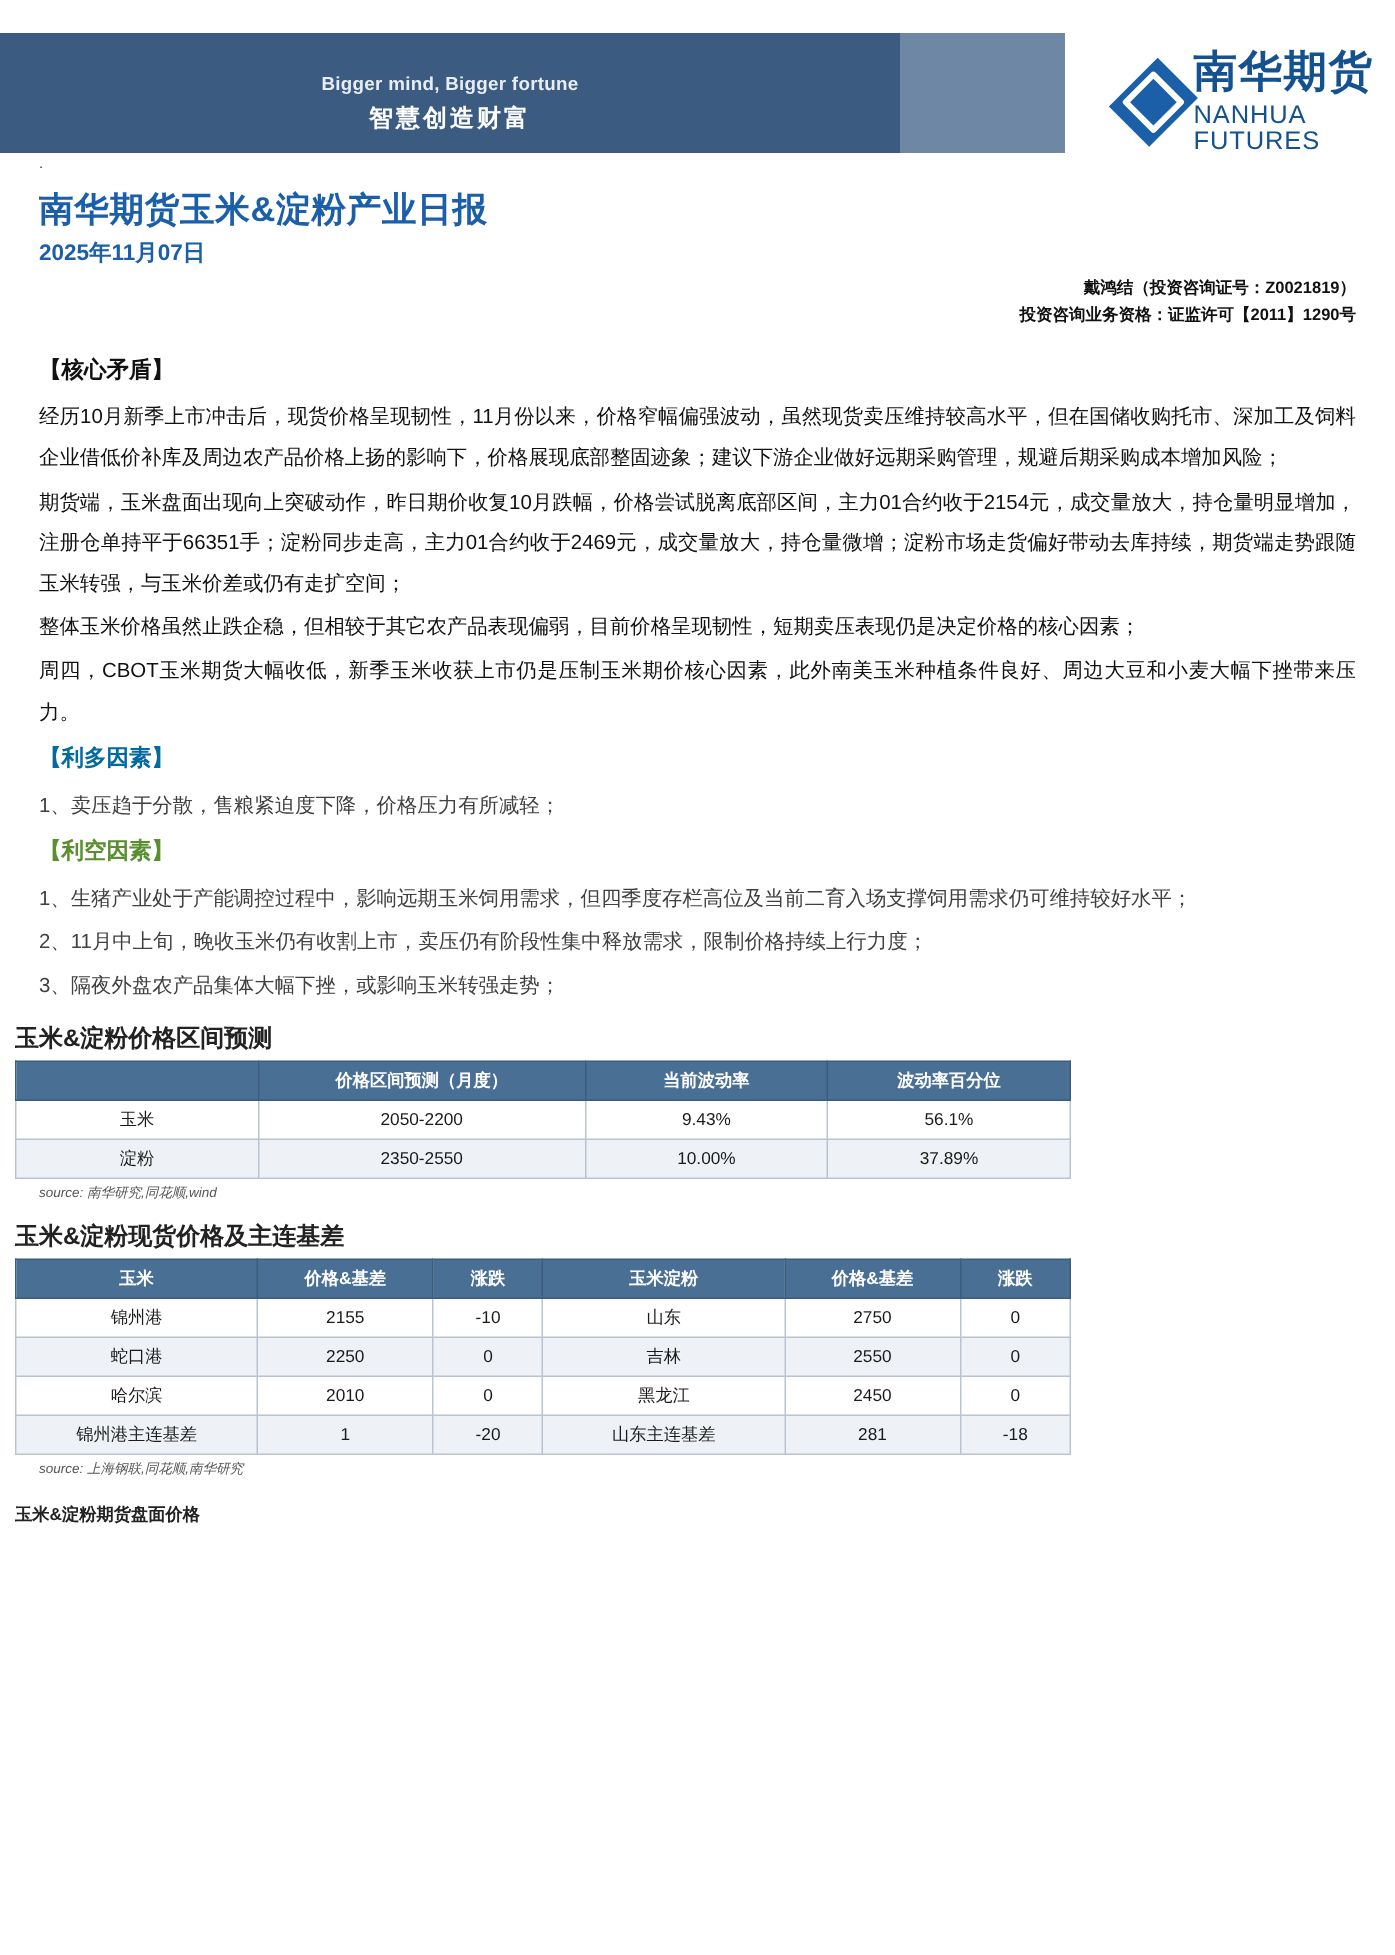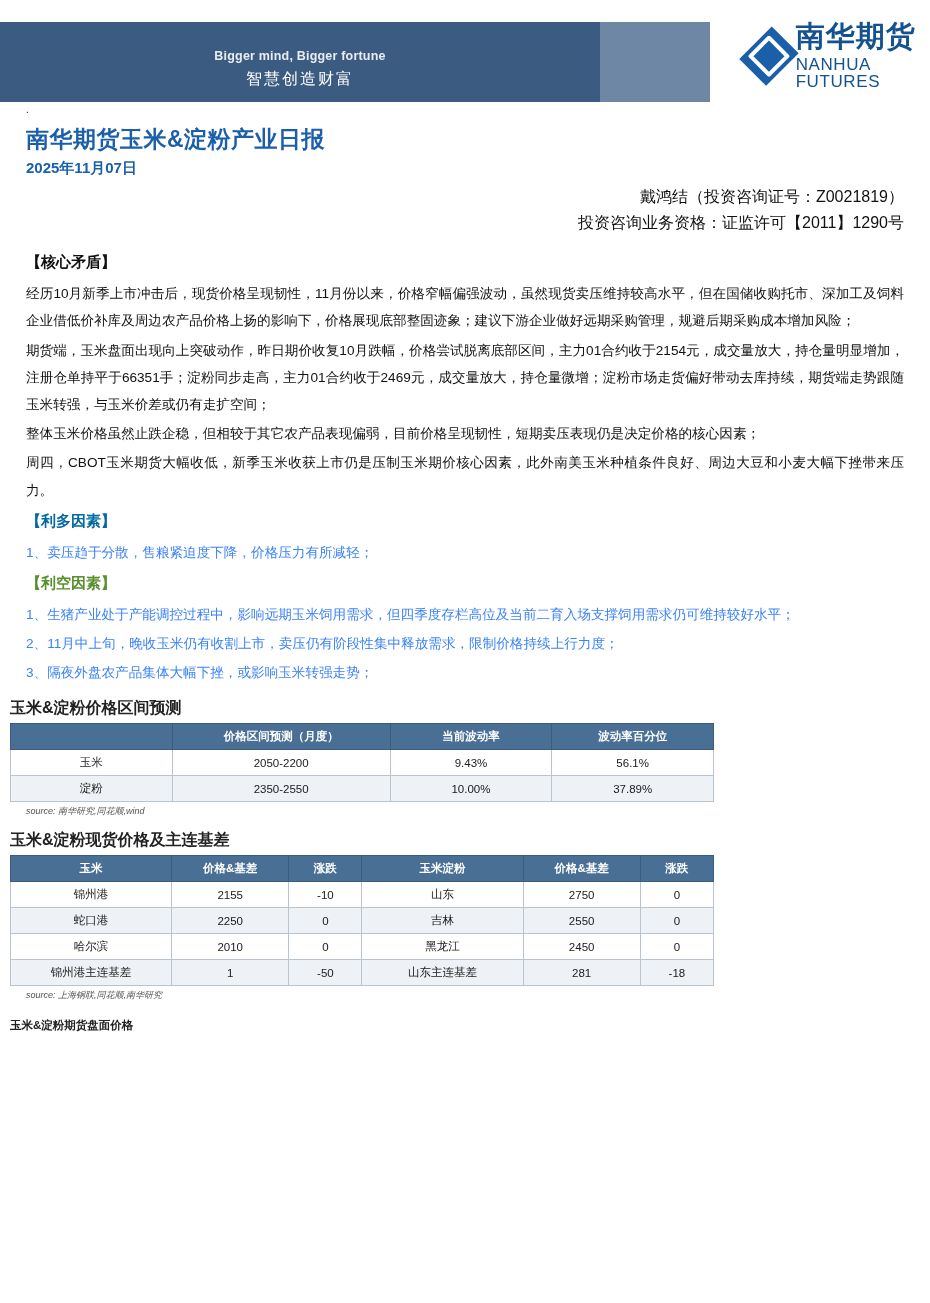--- a/index.html
+++ b/index.html
@@ -41,31 +41,31 @@
     color: #e8edf3;
     font-size: 12.5px;
     letter-spacing: .2px;
     margin-bottom: 6px;
     font-weight: bold;
   }
   .banner-left .slogan-cn {
     color: #ffffff;
     font-size: 16px;
     letter-spacing: 2px;
-    font-weight: normal;
+    font-weight: bold;
   }
   .banner-mid {
     flex: 0 0 110px;
     background: #6e87a5;
   }
   .banner-right {
     flex: 1 1 auto;
     background: #ffffff;
     display: flex;
-    align-items: flex-start;
+    align-items: flex-end;
     justify-content: center;
     border-left: 0;
     padding-left: 40px;
   }
   .logo {
     display: flex;
     align-items: center;
     gap: 8px;
   }
   .logo-mark {
@@ -121,22 +121,22 @@
   }
   .doc-date {
     color: #1b5faa;
     font-size: 15px;
     font-weight: bold;
     margin: 0;
   }
   .author-block {
     text-align: right;
     padding: 6px 26px 0 0;
-    font-size: 16px;
-    font-weight: normal;
+    font-size: 11px;
+    font-weight: bold;
     color: #111;
     line-height: 1.6;
   }
   
   .content {
     padding: 10px 26px 0 26px;
   }
   .sec-head {
     font-size: 15px;
     font-weight: bold;
@@ -153,21 +153,21 @@
     font-size: 13.6px;
     line-height: 2.0;
     margin: 0 0 2px 0;
     color: #111;
     text-align: justify;
   }
   p.item {
     font-size: 13.6px;
     line-height: 2.0;
     margin: 0 0 2px 0;
-    color: #3b82f6;
+    color: #404040;
   }
   
   .tbl-caption {
     font-size: 16px;
     font-weight: bold;
     color: #222;
     margin: 12px 0 4px 10px;
   }
   table.dt {
     border-collapse: collapse;
@@ -321,21 +321,21 @@
         <td>哈尔滨</td>
         <td>2010</td>
         <td>0</td>
         <td>黑龙江</td>
         <td>2450</td>
         <td>0</td>
       </tr>
       <tr class="even">
         <td>锦州港主连基差</td>
         <td>1</td>
-        <td>-50</td>
+        <td>-20</td>
         <td>山东主连基差</td>
         <td>281</td>
         <td>-18</td>
       </tr>
     </tbody>
   </table>
   <div class="src">source: 上海钢联,同花顺,南华研究</div>
 
   <div class="bottom-caption">玉米&amp;淀粉期货盘面价格</div>
 

